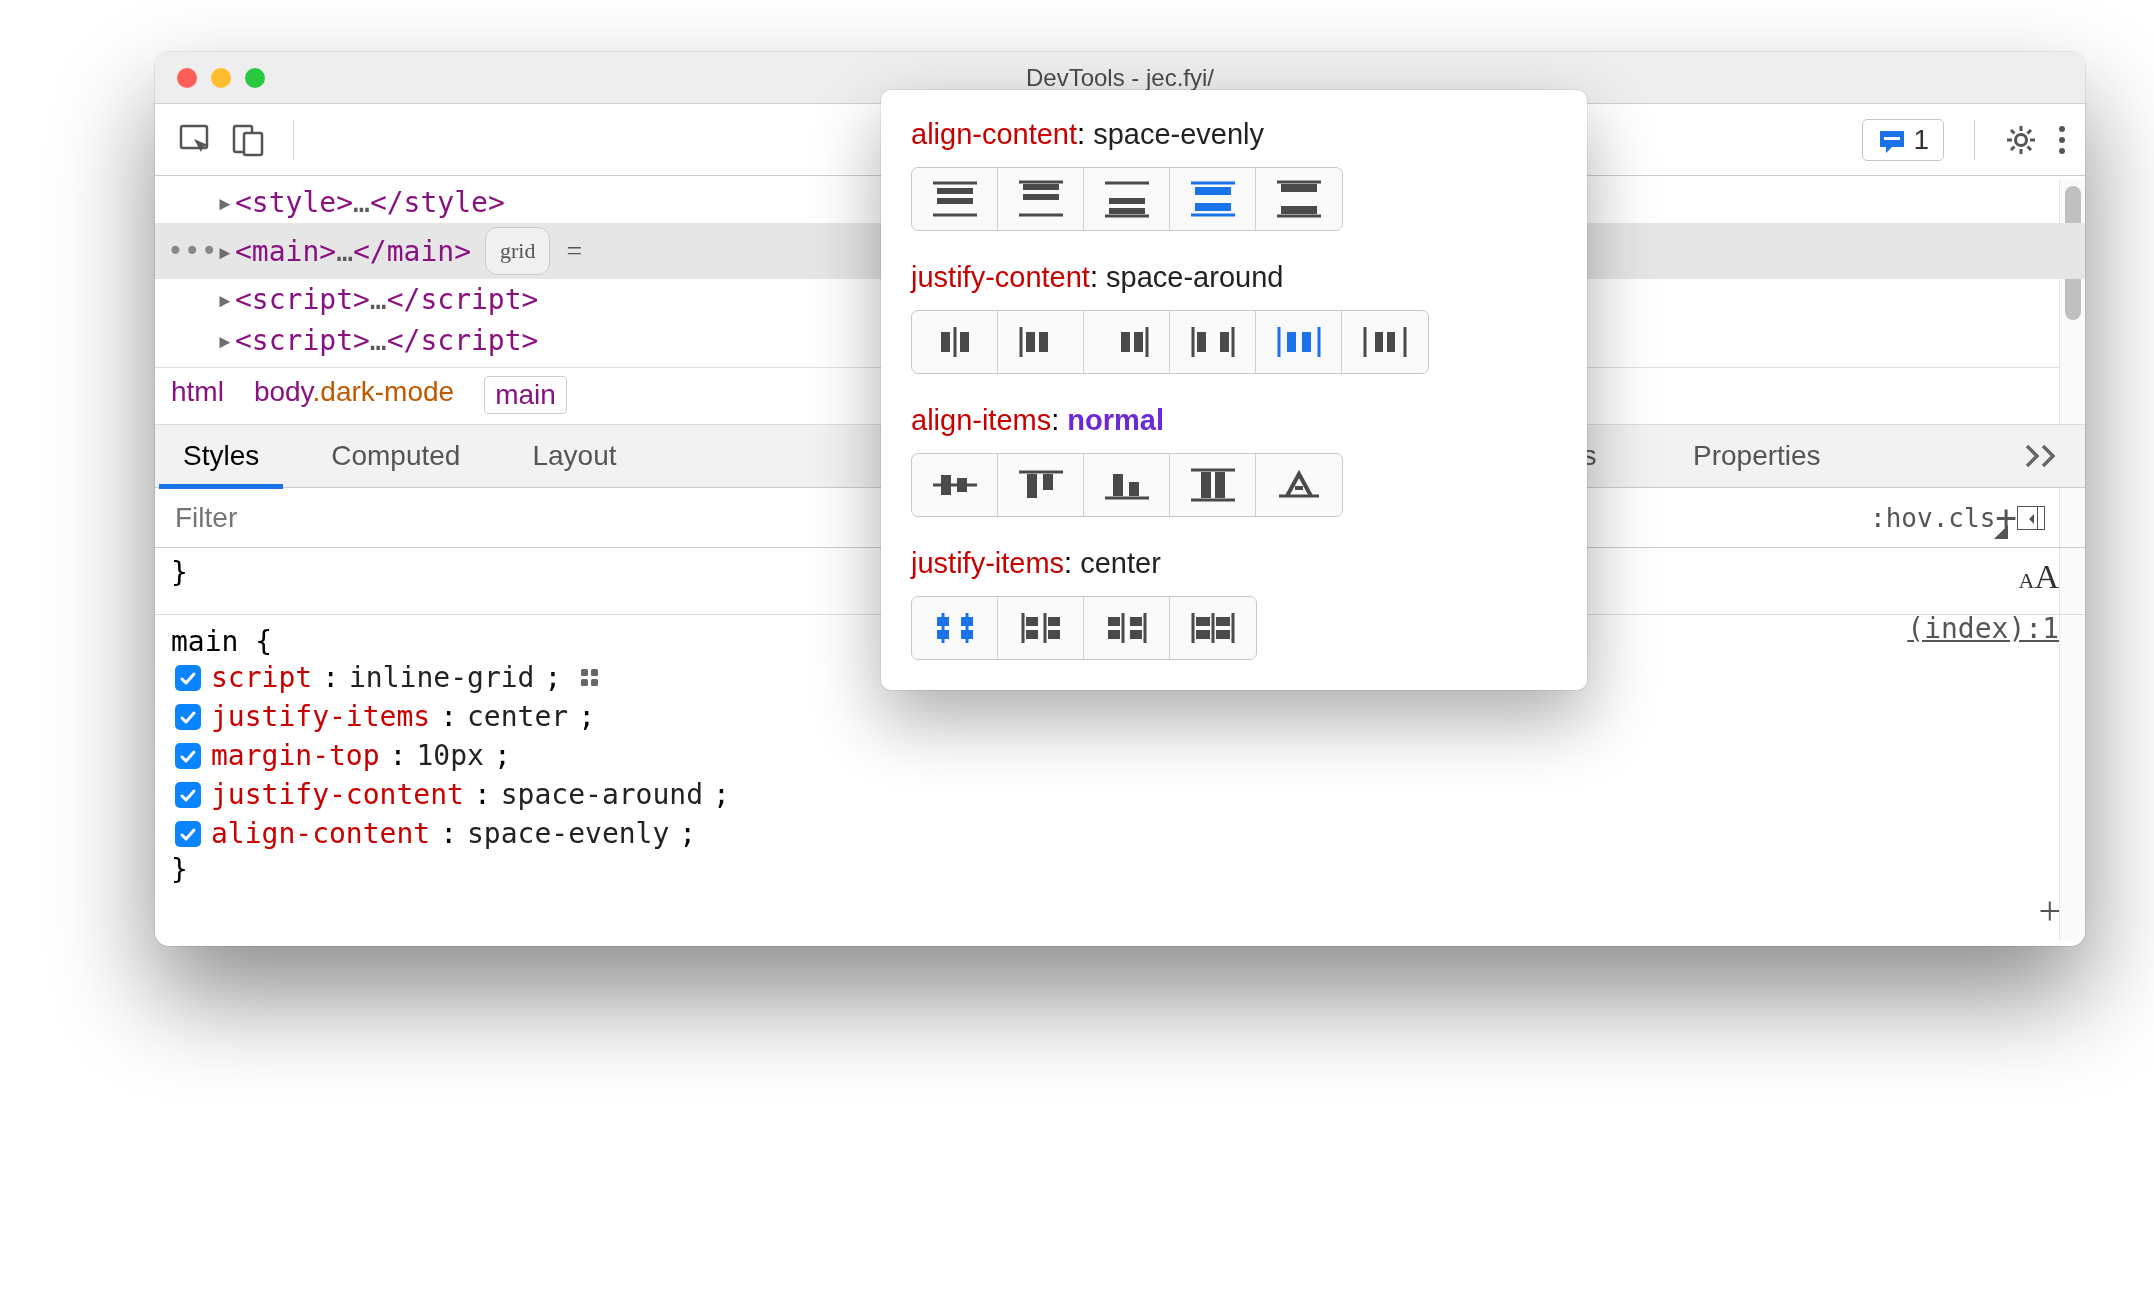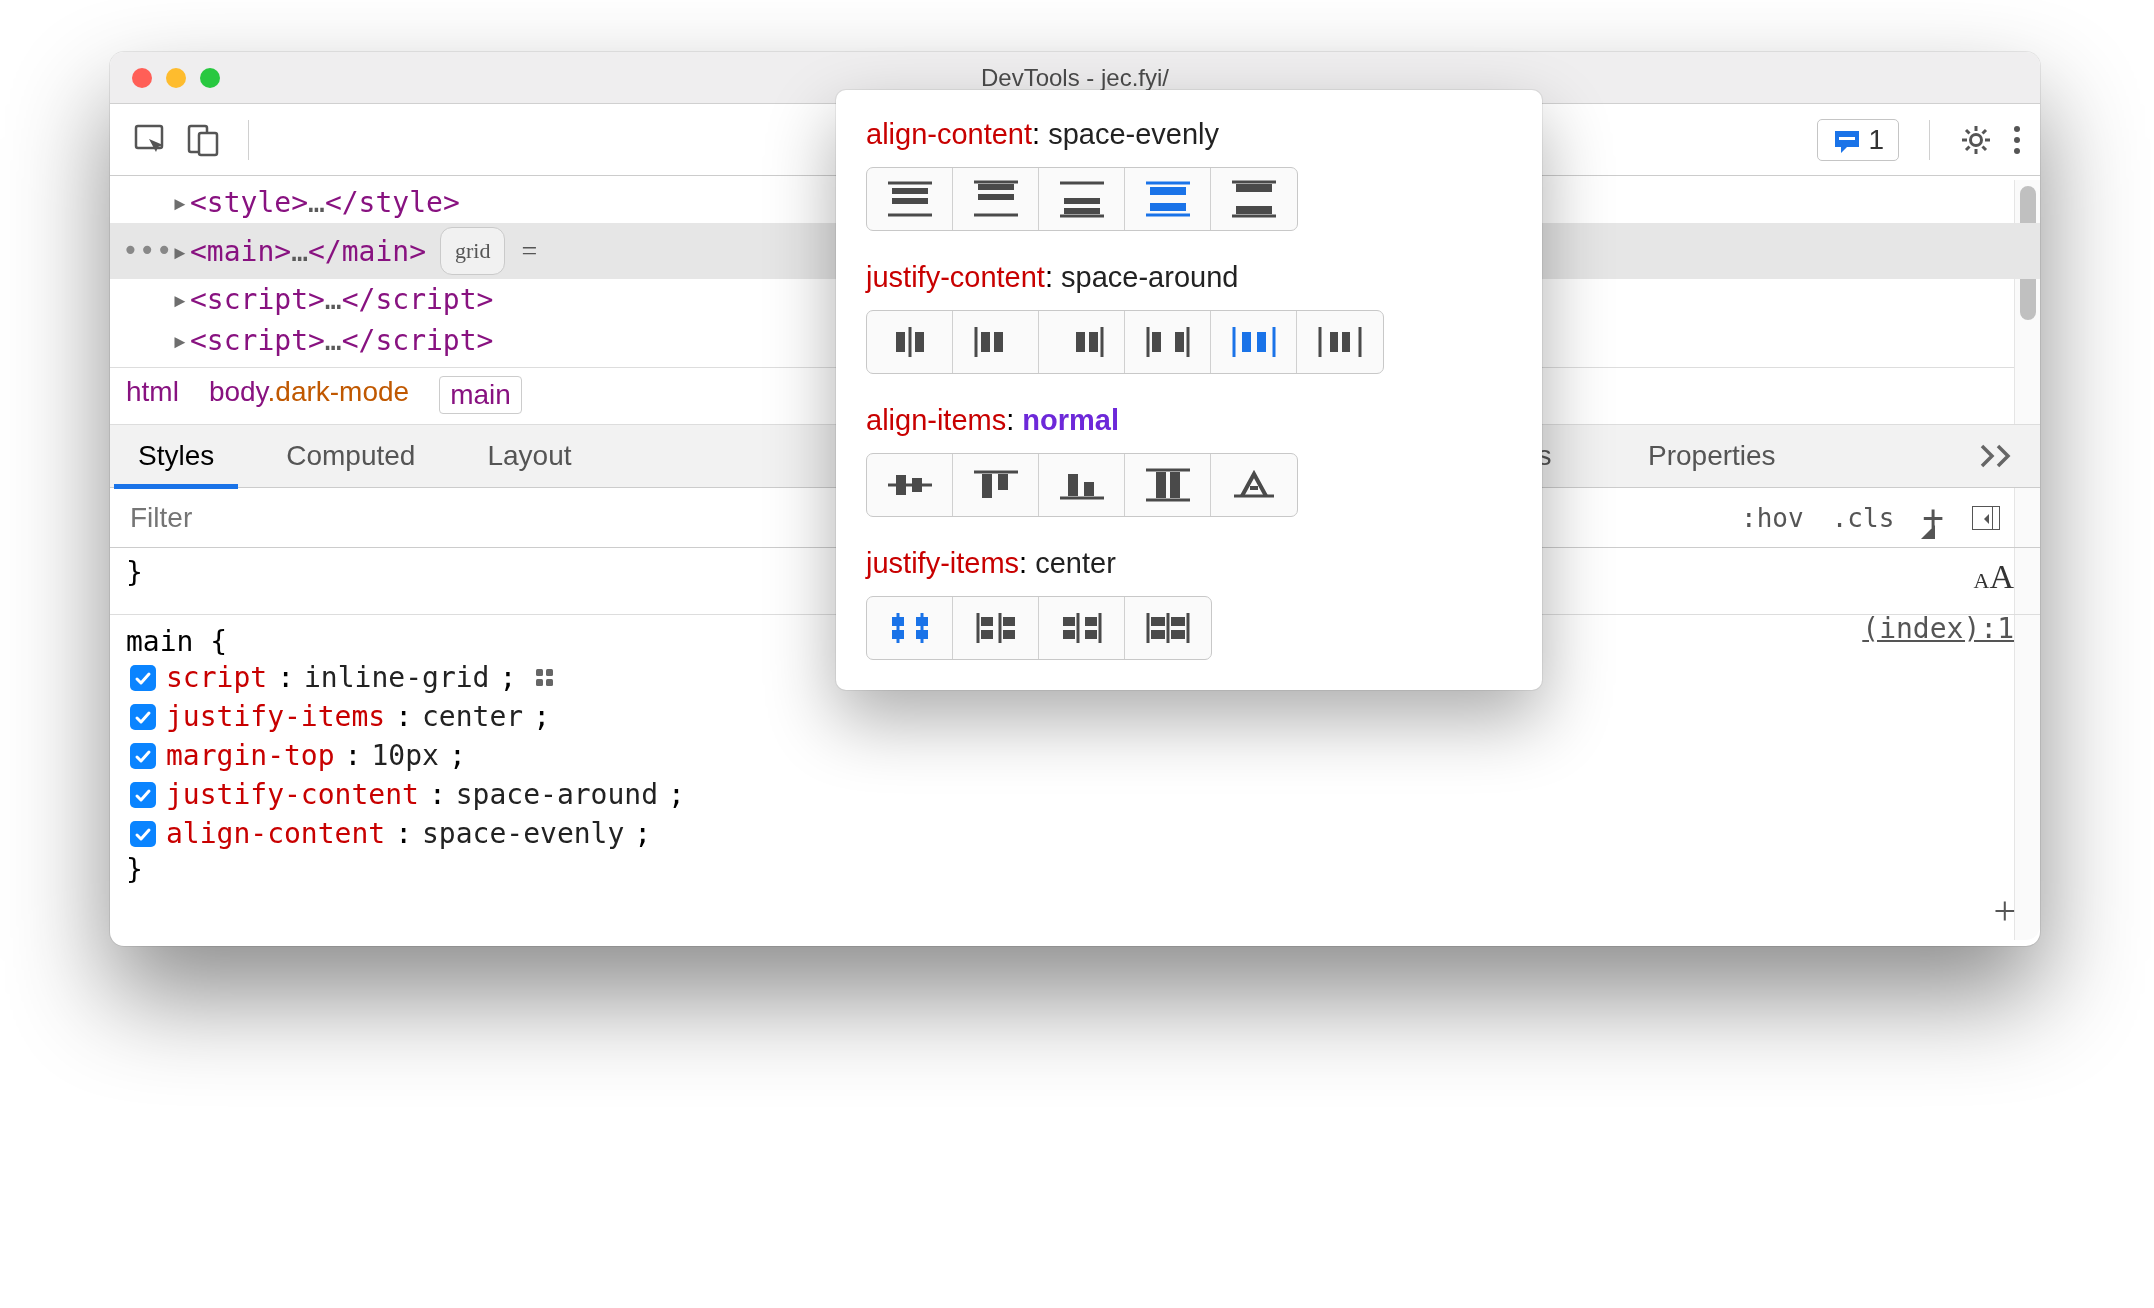--- a/index.html
+++ b/index.html
@@ -1,21 +1,21 @@
 <!DOCTYPE html>
 <html><head>
 <meta charset="utf-8">
 <style>
 
 * { box-sizing: border-box; margin: 0; padding: 0; }
 body { font-family: -apple-system, Helvetica, Arial, sans-serif; }
 svg { display: block; }
 
 
-.stage { width: 1992px; height: 1308px; padding: 52px 110px 120px 110px; }
+.stage { width: 1992px; height: 1308px; padding: 52px 110px 120px 110px; margin-left: 45px; }
 .stage-inner { position: relative; }
 
 
 .window {
   width: 1930px;
   background: #fff;
   border-radius: 14px;
   box-shadow: 0 50px 100px rgba(0,0,0,0.45), 0 0 0 1px rgba(0,0,0,0.08);
   overflow: visible;
   position: relative;
@@ -60,21 +60,21 @@
 
 .subtabs { display: flex; align-items: center; border-top: 1px solid #ddd; border-bottom: 1px solid #ccc; background: #f2f2f2; height: 64px; font-size: 28px; color: #555; position: relative; gap: 16px;}
 .subtab { padding: 0 28px; height: 64px; display: flex; align-items: center; position: relative; }
 .subtab.active { color: #000;}
 .subtab.active::after { content:""; position: absolute; left: 4px; right: 4px; bottom: -1px; height: 5px; background: #1a73e8; }
 .subtabs .more { position: absolute; right: 26px; color: #666; }
 
 
 .filter-row { display: flex; align-items: center; border-bottom: 1px solid #ccc; height: 60px; }
 .filter-input { border: none; outline: none; font-size: 28px; color: #838383; padding-left: 20px; flex: 1; background: transparent;}
-.filter-actions { display: flex; align-items: center; gap: 28px; padding-right: 40px; font-family: Menlo, monospace; font-size: 26px; color: #555;}
+.filter-actions { display: flex; align-items: center; padding-right: 40px; font-family: Menlo, monospace; font-size: 26px; color: #555;}
 .plus-big { font-size: 36px; font-weight: 300;}
 .panel-toggle { border: 1.5px solid #555; width: 28px; height: 24px; position: relative;}
 .panel-toggle::before { content: ""; position: absolute; right: 6px; top: 0; bottom: 0; width: 1.5px; background: #555;}
 .panel-toggle::after { content: ""; position: absolute; right: 10px; top: 7px; border: 5px solid transparent; border-right-color: #555;}
 .corner-tri { position: absolute; right: 9px; bottom: -1px; width: 0; height: 0; border: 7px solid transparent; border-bottom-color: #555; border-right-color: #555;}
 
 
 .stylepane { font-family: Menlo, monospace; font-size: 28px; position: relative; padding: 8px 16px 60px 16px; border-bottom-left-radius:14px; border-bottom-right-radius:14px;}
 .aa { position: absolute; right: 26px; top: 10px; color: #333; font-family: -apple-system;}
 .aa .small { font-size: 22px;} .aa .big { font-size: 34px;}

